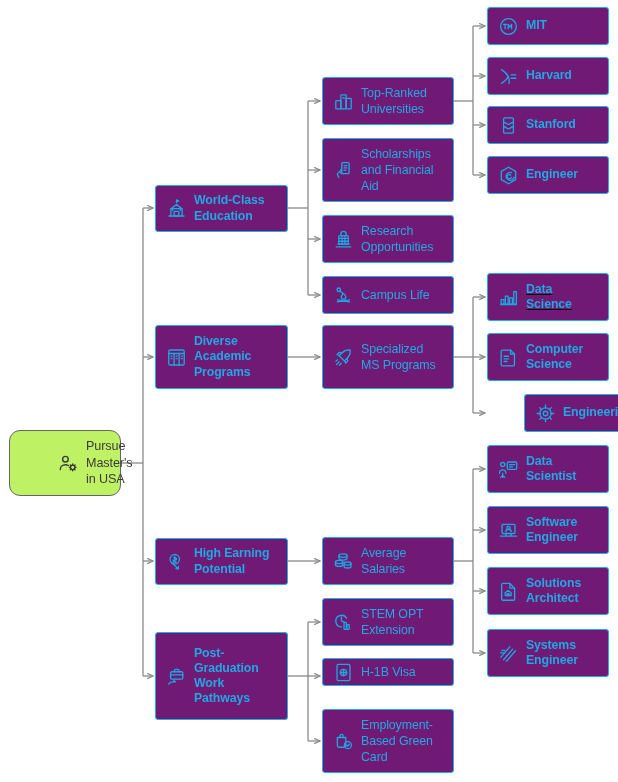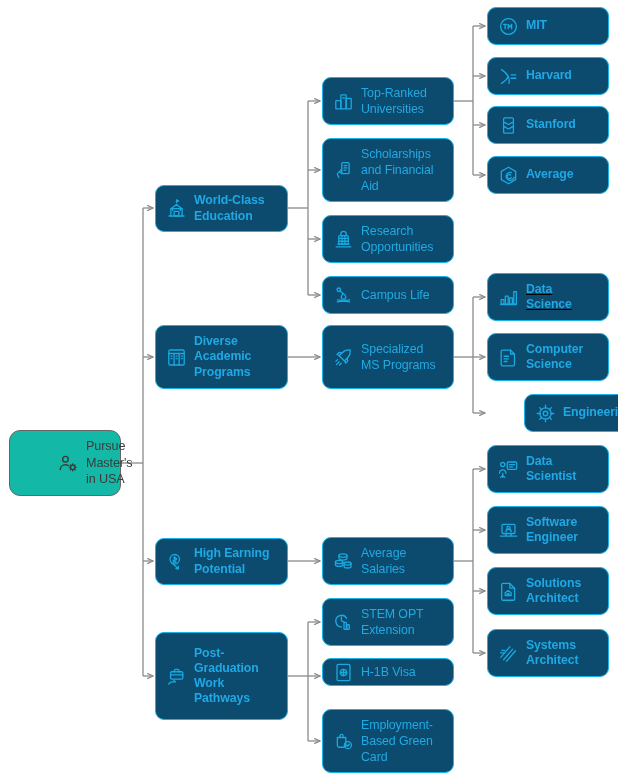--- a/index.html
+++ b/index.html
@@ -20,23 +20,23 @@
     left: 0; top: 0;
     width: 618px; height: 782px;
     pointer-events: none;
   }
   .node {
     position: absolute;
     box-sizing: border-box;
     display: flex;
     align-items: center;
     gap: 7px;
-    border-radius: 9px;
+    border-radius: 3px;
     padding: 6px 9px;
-    background: #0c4a6e;
+    background: #701a75;
     border: 1.6px solid #1ab3e8;
     z-index: 2;
   }
   .node .ico {
     flex: 0 0 auto;
     width: 22px;
     height: 22px;
     display: flex;
     align-items: center;
     justify-content: center;
@@ -45,21 +45,21 @@
   .node .ico svg { display:block; }
   .node .lbl {
     color: #20a8e4;
     font-size: 12.3px;
     line-height: 15.2px;
     font-weight: bold;
     letter-spacing: -0.1px;
   }
   
   .node.root {
-    background: #14b8a6;
+    background: #bef264;
     border: 1.4px solid #666666;
     border-radius: 11px;
     padding-left: 47px;
   }
   .node.root .lbl {
     color: #3b3b3b;
     font-weight: normal;
     font-size: 12.6px;
     line-height: 16.5px;
   }
@@ -337,21 +337,21 @@
   </div>
 
   <div class="node lvl4" style="left:487px; top:156px; width:122px; height:38px;">
     <span class="ico">
       <svg viewBox="0 0 24 24" width="21" height="21" fill="none" stroke="currentColor" stroke-width="1.5" stroke-linecap="round" stroke-linejoin="round">
         <path d="M12 2.6l8.2 4.7v9.4L12 21.4 3.8 16.7V7.3z"></path>
         <path d="M15.4 8.6a4.6 4.6 0 103 5.4"></path>
         <path d="M14.4 11.4a2.4 2.4 0 10.7 2.8"></path>
       </svg>
     </span>
-    <span class="lbl">Average</span>
+    <span class="lbl">Engineer</span>
   </div>
 
   <div class="node lvl4" style="left:487px; top:273px; width:122px; height:48px;text-decoration:underline;">
     <span class="ico">
       <svg viewBox="0 0 24 24" width="21" height="21" fill="none" stroke="currentColor" stroke-width="1.5" stroke-linecap="round" stroke-linejoin="round">
         <path d="M3 20h18"></path>
         <rect x="3.6" y="14.4" width="3.2" height="5.2"></rect>
         <rect x="8.4" y="10.4" width="3.2" height="9.2"></rect>
         <rect x="13.2" y="12.4" width="3.2" height="7.2"></rect>
         <rect x="18" y="5.2" width="3" height="14.4"></rect>
@@ -419,16 +419,16 @@
     <span class="lbl">Solutions Architect</span>
   </div>
 
   <div class="node lvl4" style="left:487px; top:629px; width:122px; height:48px;">
     <span class="ico">
       <svg viewBox="0 0 24 24" width="21" height="21" fill="none" stroke="currentColor" stroke-width="1.5" stroke-linecap="round" stroke-linejoin="round">
         <path d="M3.2 16.4 13.6 4.2M6.4 19.2 16.8 7M9.6 21 20 8.8"></path>
         <path d="M4.2 8.4h3.6M3 11.2h3.6"></path>
       </svg>
     </span>
-    <span class="lbl">Systems Architect</span>
+    <span class="lbl">Systems Engineer</span>
   </div>
 
 </div>
 
 </body></html>

